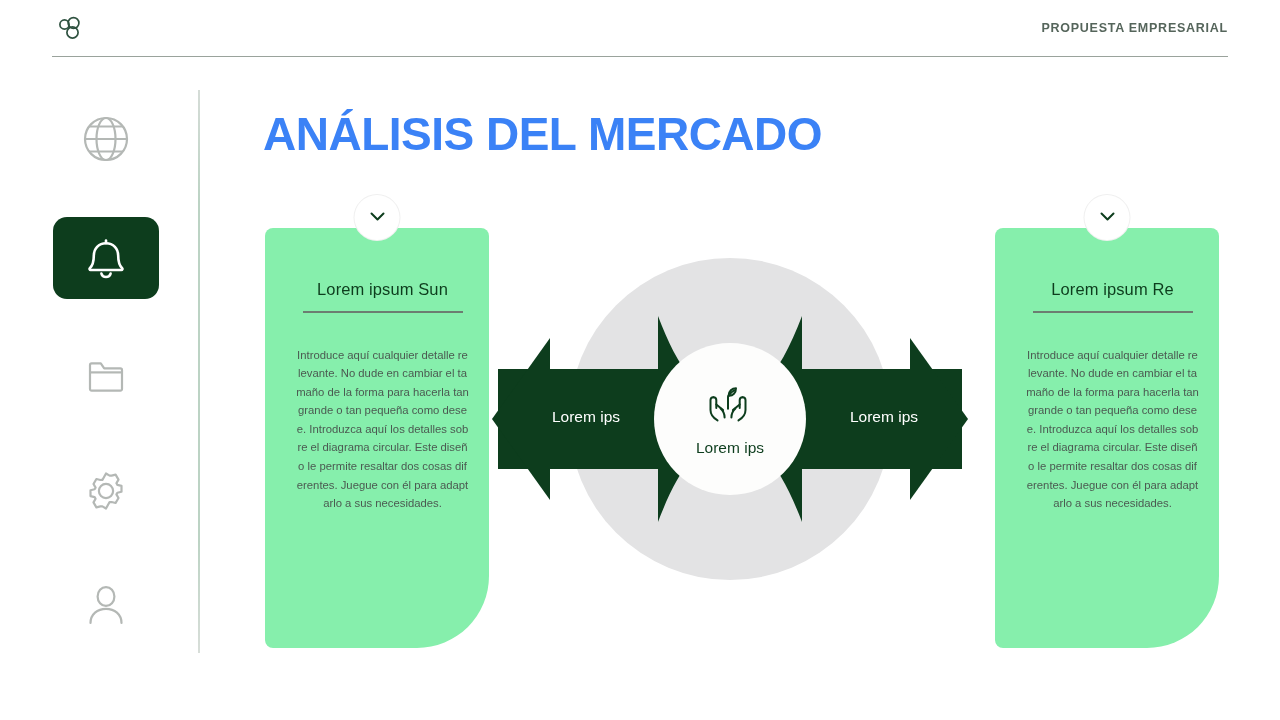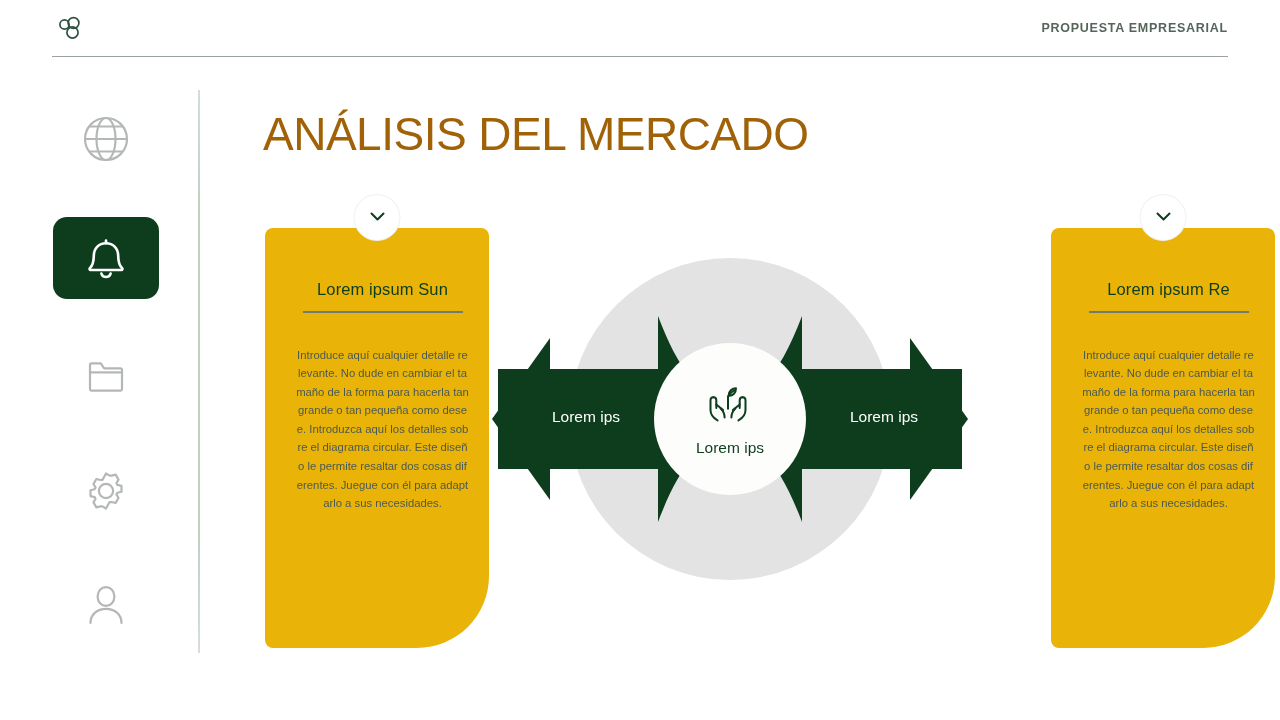--- a/index.html
+++ b/index.html
@@ -89,38 +89,38 @@
     height: 82px;
   }
   .nav-item svg { display: block; }
 
   
   #page-title {
     position: absolute;
     left: 263px;
     top: 108px;
     font-size: 46px;
-    font-weight: normal;
-    color: #a16207;
+    font-weight: bold;
+    color: #3b82f6;
     letter-spacing: -.5px;
     line-height: 1.15;
   }
 
   
   .info-card {
     position: absolute;
     top: 228px;
     width: 224px;
     height: 420px;
-    background: #eab308;
+    background: #86efac;
     border-radius: 8px 8px 72px 8px;
     padding: 52px 20px 0 31px;
   }
   #card-left  { left: 265px; }
-  #card-right { left: 1051px; }
+  #card-right { left: 995px; }
 
   .card-heading {
     text-align: center;
     font-size: 16.5px;
     color: #0d3d1d;
     font-weight: 500;
     letter-spacing: .1px;
   }
   .card-underline {
     margin: 12px auto 0 auto;

